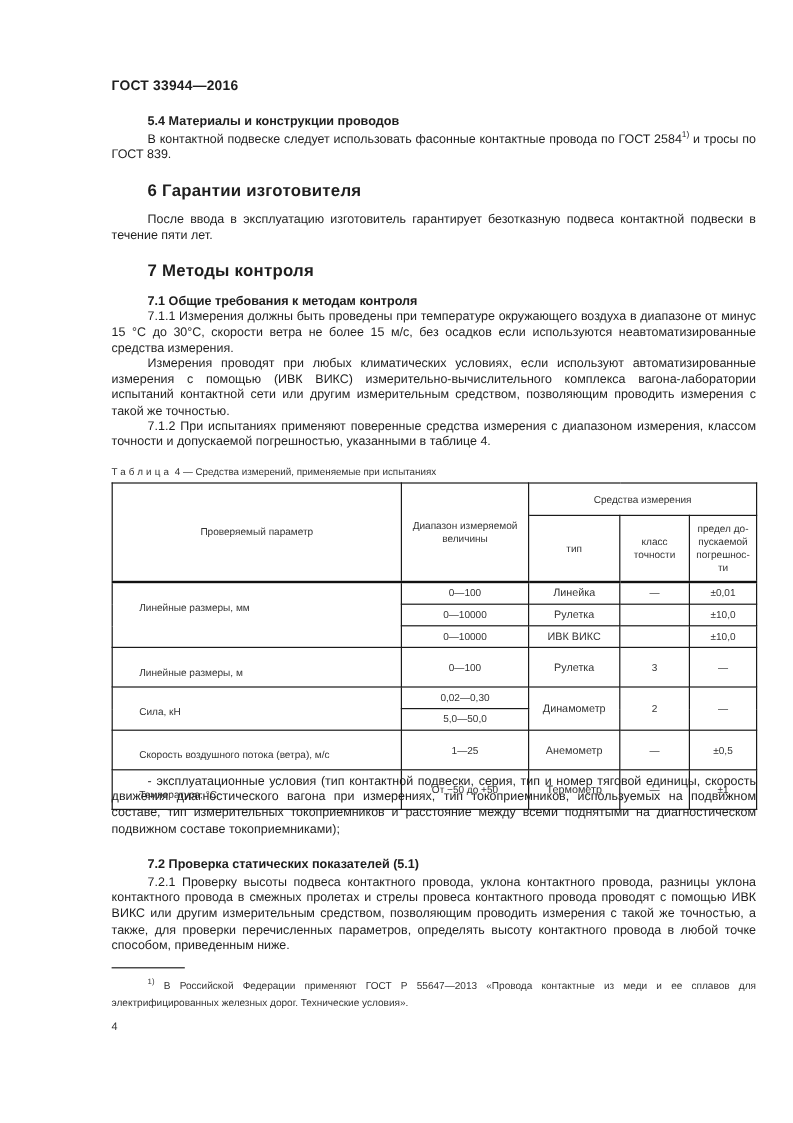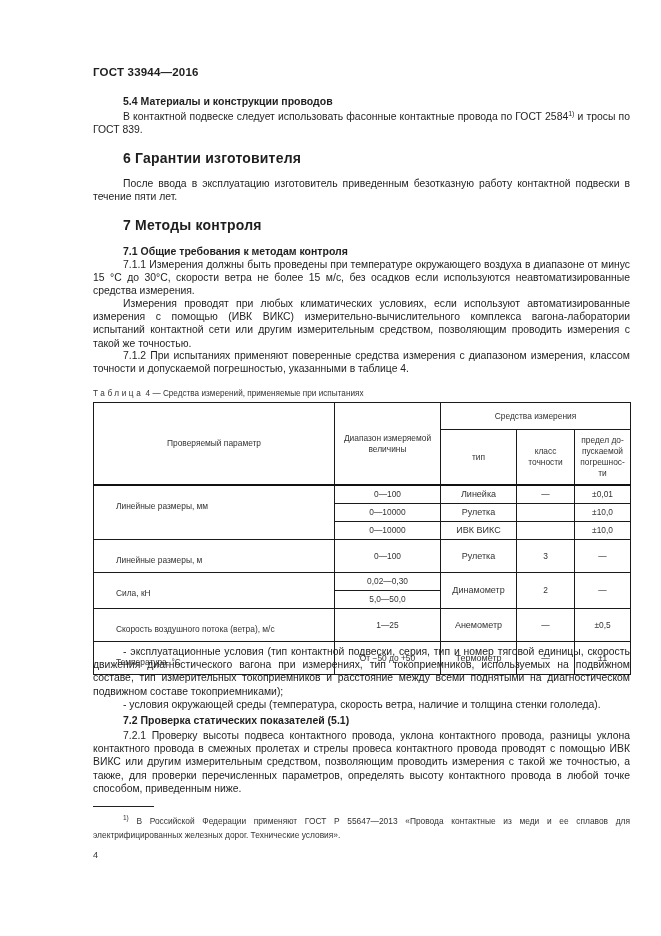--- a/index.html
+++ b/index.html
@@ -47,21 +47,21 @@
 <body>
 
 <div class="page">
 
   <div class="abs doc-header">ГОСТ  33944—2016</div>
 
   <div class="abs h2" style="left:107px; top:95px;">5.4  Материалы и конструкции проводов</div>
   <div class="abs para" style="top:110px;"><span>В контактной подвеске следует использовать фасонные контактные провода по ГОСТ 2584</span><sup>1)</sup><span> и тросы по ГОСТ 839.</span></div>
 
   <div class="abs h1" style="left:107px; top:150px;">6  Гарантии изготовителя</div>
-  <div class="abs para" style="top:177px;">После ввода в эксплуатацию изготовитель приведенным безотказную работу контактной подвески в течение пяти лет.</div>
+  <div class="abs para" style="top:177px;">После ввода в эксплуатацию изготовитель гарантирует безотказную подвеса контактной подвески в течение пяти лет.</div>
 
   <div class="abs h1" style="left:107px; top:217px;">7  Методы контроля</div>
   <div class="abs h2" style="left:107px; top:245px;">7.1  Общие требования к методам контроля</div>
   <div class="abs para" style="top:258px;">7.1.1  Измерения должны быть проведены при температуре окружающего воздуха в диапазоне от минус 15 °С до 30°С, скорости ветра не более 15 м/с, без осадков если используются неавтоматизированные средства измерения.</div>
   <div class="abs para" style="top:297px;">Измерения проводят при любых климатических условиях, если используют автоматизированные измерения с помощью (ИВК ВИКС) измерительно-вычислительного комплекса вагона-лаборатории испытаний контактной сети или другим измерительным средством, позволяющим проводить измерения с такой же точностью.</div>
   <div class="abs para" style="top:349px;">7.1.2  При испытаниях применяют поверенные средства измерения с диапазоном измерения, классом точности и допускаемой погрешностью, указанными в таблице 4.</div>
 
   <div class="abs caption"><span class="spaced">Таблица</span><span> 4 — Средства измерений, применяемые при испытаниях</span></div>
 
   <table class="t4">
@@ -132,21 +132,20 @@
         <td class="param">Температура, °С</td>
         <td>От −50 до +50</td>
         <td class="tip">Термометр</td>
         <td>—</td>
         <td>±1</td>
       </tr>
     </tbody>
   </table>
 
   <div class="abs para" style="top:645px;">- эксплуатационные условия (тип контактной подвески, серия, тип и номер тяговой единицы, скорость движения диагностического вагона при измерениях, тип токоприемников, используемых на подвижном составе, тип измерительных токоприемников и расстояние между всеми поднятыми на диагностическом подвижном составе токоприемниками);</div>
-  <div class="abs para" style="top:698px;">- условия окружающей среды (температура, скорость ветра, наличие и толщина стенки гололеда).</div>
 
   <div class="abs h2" style="left:107px; top:714px;">7.2  Проверка статических показателей (5.1)</div>
   <div class="abs para" style="top:729px;">7.2.1  Проверку высоты подвеса контактного провода, уклона контактного провода, разницы уклона контактного провода в смежных пролетах и стрелы провеса контактного провода проводят с помощью ИВК ВИКС или другим измерительным средством, позволяющим проводить измерения с такой же точностью, а также, для проверки перечисленных параметров, определять высоту контактного провода в любой точке способом, приведенным ниже.</div>
 
   <div class="abs fn-rule"></div>
   <div class="abs footnote"><sup>1)</sup><span> В Российской Федерации применяют ГОСТ Р 55647—2013 «Провода контактные из меди и ее сплавов для электрифицированных железных дорог. Технические условия».</span></div>
 
   <div class="abs page-num">4</div>
 </div>
 

